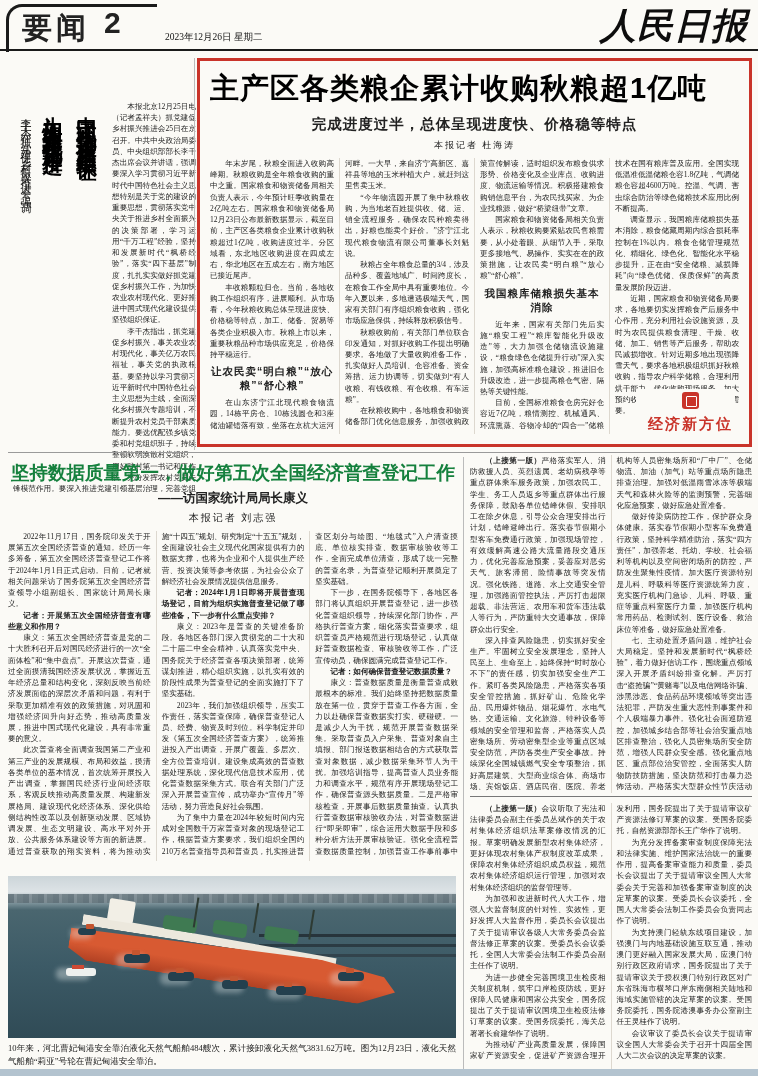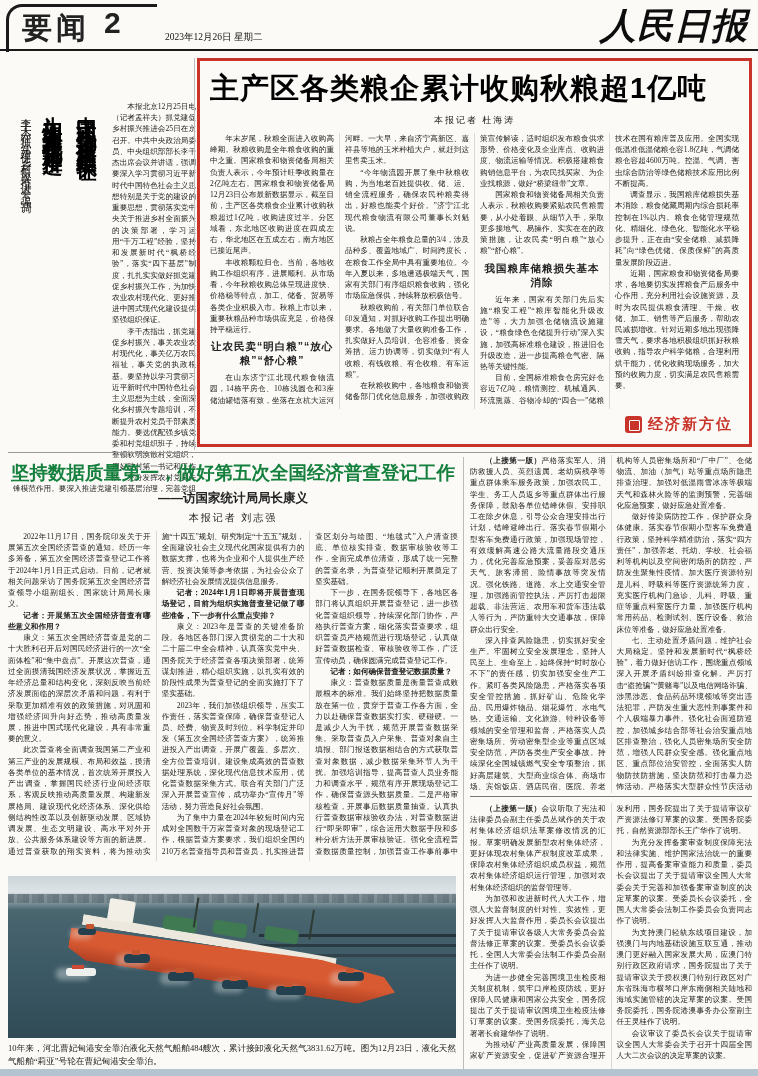--- a/index.html
+++ b/index.html
@@ -26,21 +26,21 @@
   .vt{writing-mode:vertical-rl;font:bold 20px "Liberation Sans",sans-serif;width:27px;letter-spacing:3px;color:#000;}
   .vdiv1{position:absolute;left:194px;top:58px;width:1px;height:392px;background:#bbb;}
   
   .lead-box{position:absolute;left:197px;top:58px;width:555px;height:389px;border:3px solid #c9342a;
             box-sizing:border-box;padding:6px 10px;background:#fbfaf6;}
   .lead-headline{margin:2px 0 0;text-align:left;font:bold 29px "Liberation Sans",sans-serif;letter-spacing:1px;color:#000;}
   .lead-deck{margin:6px 0 0;text-align:center;font:bold 14.5px "Liberation Sans",sans-serif;letter-spacing:1px;}
   .lead-byline{margin:5px 0 6px;text-align:center;font-size:9px;letter-spacing:2px;}
   .lead-flow{column-count:4;column-gap:11px;column-rule:1px solid #ddd8cf;height:276px;overflow:hidden;}
   .economy-logo{position:absolute;right:14px;bottom:7px;display:flex;align-items:center;gap:6px;
-                background:#fbfaf6;padding:3px 2px 3px 12px;}
+                background:#fbfaf6;padding:3px 2px 3px 12px;flex-direction:column;}
   .logo-sq{width:17px;height:17px;background:#c9342a;border-radius:3px;position:relative;}
   .logo-sq::after{content:"";position:absolute;left:4px;top:4px;width:9px;height:9px;
                   border:1.6px solid #fff;border-radius:1px;}
   .logo-text{font:bold 15px "Liberation Sans",sans-serif;color:#c9342a;letter-spacing:2px;}
   
   .mid-rule{position:absolute;left:8px;top:452px;width:744px;height:1px;background:#9a9a9a;}
   .census{position:absolute;left:8px;top:457px;width:450px;height:415px;overflow:hidden;}
   .census-headline{margin:3px 0 0;text-align:center;font:bold 18.5px "Liberation Sans",sans-serif;color:#15803d;}
   .census-deck{margin:5px 0 0;text-align:center;font:bold 12.5px "Liberation Sans",sans-serif;}
   .census-byline{margin:4px 0 6px;text-align:center;font-size:10px;letter-spacing:2px;}
@@ -96,20 +96,21 @@
     </div>
     <div>
         <p class="para">本报北京12月25日电（记者孟祥夫）抓党建促乡村振兴推进会25日在京召开。中共中央政治局委员、中央组织部部长李干杰出席会议并讲话，强调要深入学习贯彻习近平新时代中国特色社会主义思想特别是关于党的建设的重要思想，贯彻落实党中央关于推进乡村全面振兴的决策部署，学习运用“千万工程”经验，坚持和发展新时代“枫桥经验”，落实“四下基层”制度，扎扎实实做好抓党建促乡村振兴工作，为加快农业农村现代化、更好推进中国式现代化建设提供坚强组织保证。</p>
         <p class="para">李干杰指出，抓党建促乡村振兴，事关农业农村现代化，事关亿万农民福祉，事关党的执政根基。要坚持以学习贯彻习近平新时代中国特色社会主义思想为主线，全面深化乡村振兴专题培训，不断提升农村党员干部素质能力。要选优配强乡镇党委和村党组织班子，持续整顿软弱涣散村党组织，用好驻村第一书记和工作队，充分发挥农村党员先锋模范作用。要深入推进党建引领基层治理，完善党组织领导的自治、法治、德治相结合的乡村治理体系，打造充满活力、和谐有序的善治乡村。要坚持招才引智和本土培养相结合，着力打造一支沉得下、留得住、能管用的乡村人才队伍。要落实五级书记抓乡村振兴责任，大力弘扬求真务实、真抓实干的作风，狠抓各项工作任务落地。</p>
       </div>
   </div>
   <div class="vdiv1"></div>
 
   <div class="lead-box">
     <h1 class="lead-headline">主产区各类粮企累计收购秋粮超1亿吨</h1>
+    <div class="lead-deck">完成进度过半，总体呈现进度快、价格稳等特点</div>
     <div class="lead-byline">本报记者 杜海涛</div>
     <div class="lead-flow">
         <p class="para">年末岁尾，秋粮全面进入收购高峰期。秋粮收购是全年粮食收购的重中之重。国家粮食和物资储备局相关负责人表示，今年预计旺季收购量在2亿吨左右。国家粮食和物资储备局12月23日公布最新数据显示，截至目前，主产区各类粮食企业累计收购秋粮超过1亿吨，收购进度过半。分区域看，东北地区收购进度在四成左右，华北地区在五成左右，南方地区已接近尾声。</p>
         <p class="para">丰收粮颗粒归仓。当前，各地收购工作组织有序，进展顺利。从市场看，今年秋粮收购总体呈现进度快、价格稳等特点，加工、储备、贸易等各类企业积极入市。秋粮上市以来，重要秋粮品种市场供应充足，价格保持平稳运行。</p>
         <p class="colhead">让农民卖“明白粮”“放心粮”“舒心粮”</p>
         <p class="para">在山东济宁江北现代粮食物流园，14栋平房仓、10栋浅圆仓和3座储油罐错落有致，坐落在京杭大运河河畔。一大早，来自济宁高新区、嘉祥县等地的玉米种植大户，就赶到这里售卖玉米。</p>
         <p class="para">“今年物流园开展了集中秋粮收购，为当地老百姓提供收、储、运、销全流程服务，确保农民种粮卖得出，好粮也能卖个好价。”济宁江北现代粮食物流有限公司董事长刘魁说。</p>
         <p class="para">秋粮占全年粮食总量的3/4，涉及品种多、覆盖地域广、时间跨度长，在粮食工作全局中具有重要地位。今年入夏以来，多地遭遇极端天气，国家有关部门有序组织粮食收购，强化市场应急保供，持续释放积极信号。</p>
         <p class="para">秋粮收购前，有关部门单位联合印发通知，对抓好收购工作提出明确要求。各地做了大量收购准备工作，扎实做好人员培训、仓容准备、资金筹措、运力协调等，切实做到“有人收粮、有钱收粮、有仓收粮、有车运粮”。</p>
         <p class="para">在秋粮收购中，各地粮食和物资储备部门优化信息服务，加强收购政策宣传解读，适时组织发布粮食供求形势、价格变化及企业库点、收购进度、物流运输等情况。积极搭建粮食购销信息平台，为农民找买家、为企业找粮源，做好“桥梁纽带”文章。</p>

